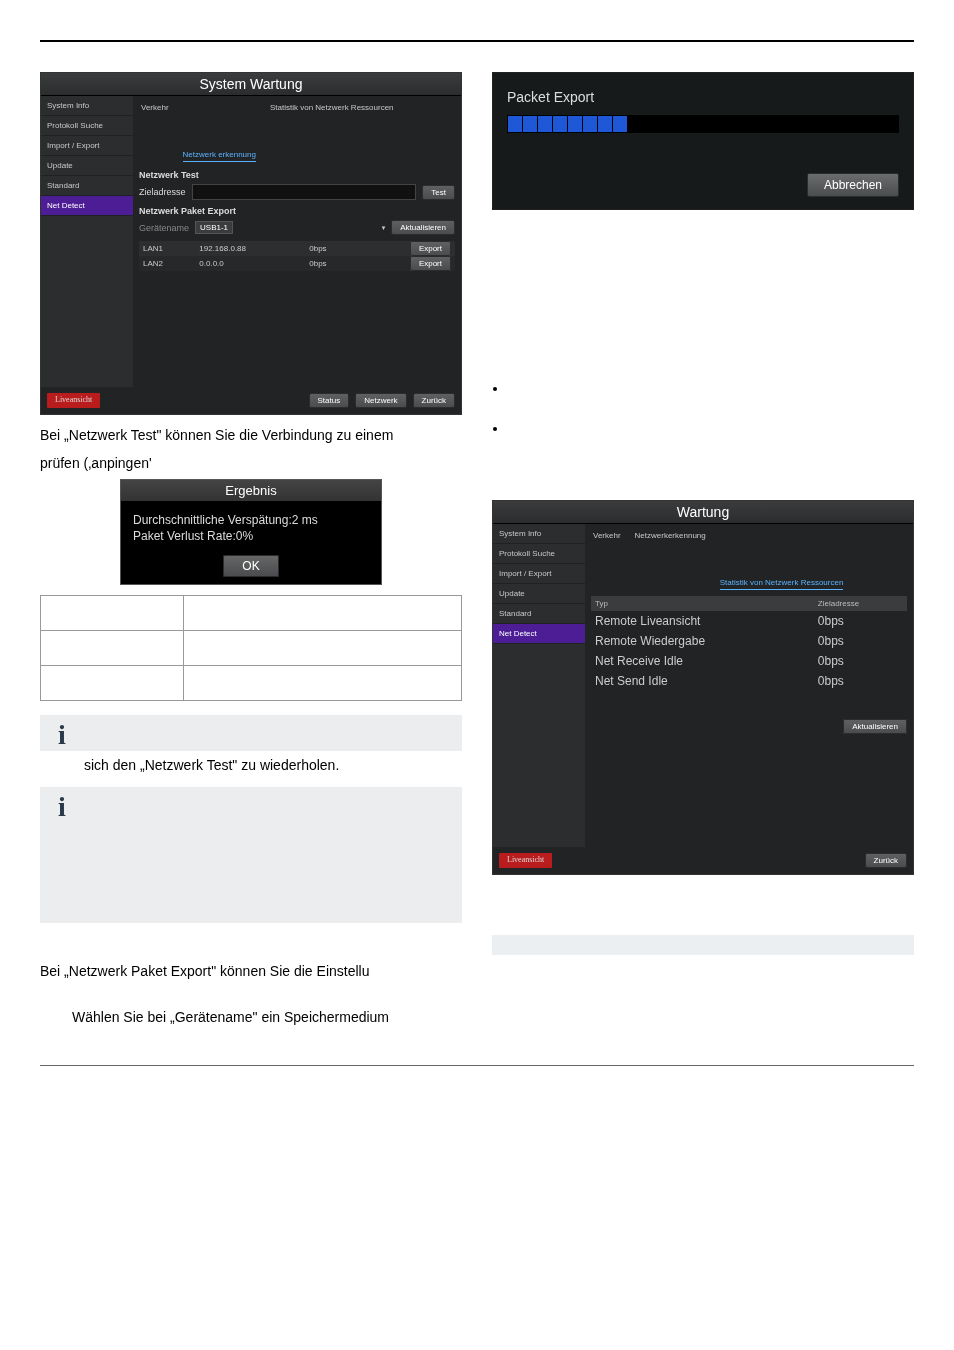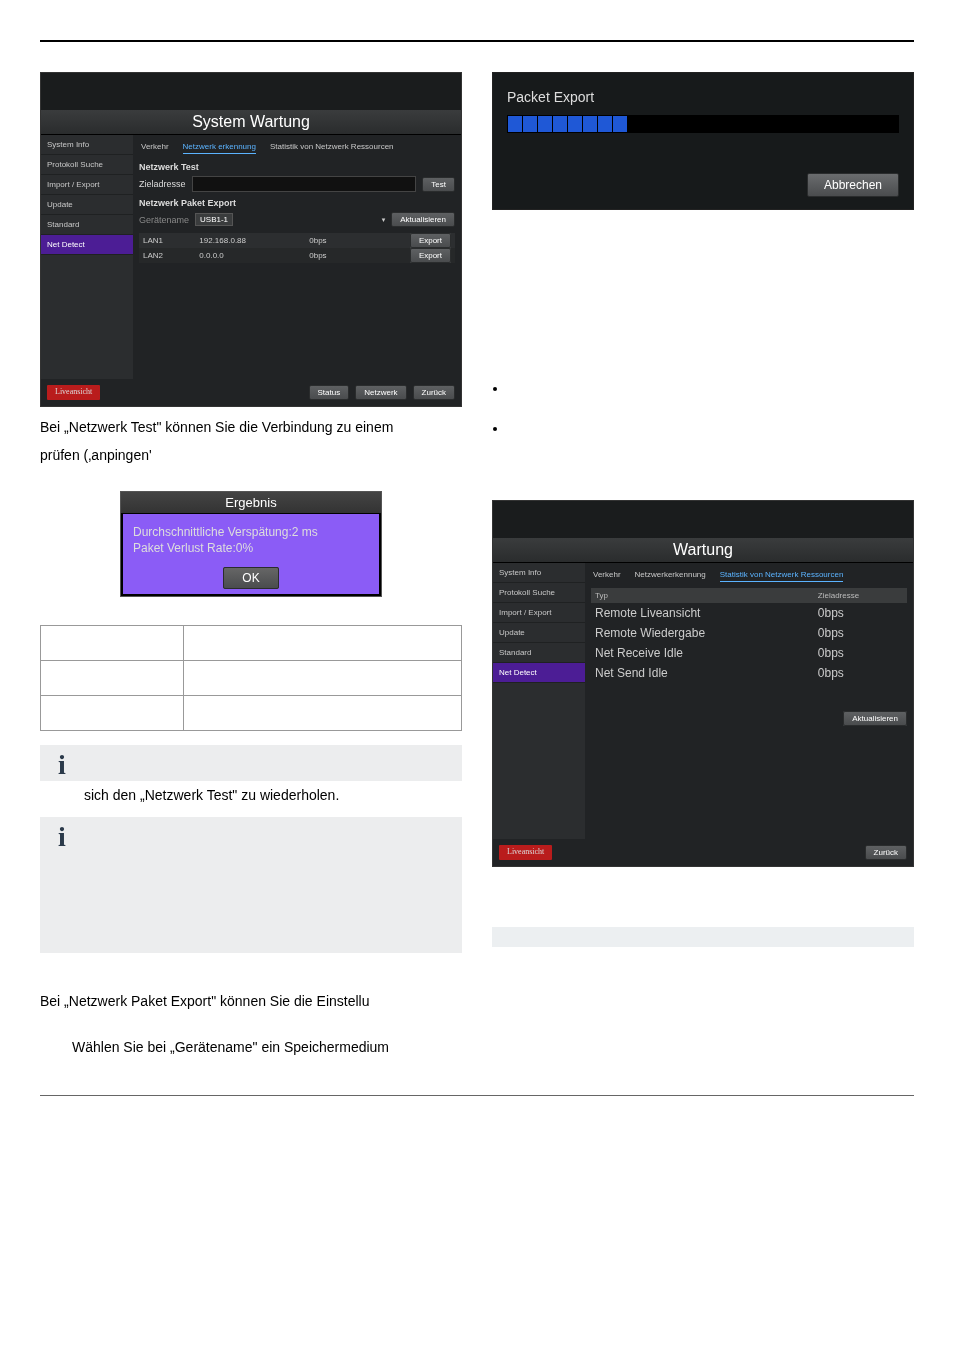--- a/index.html
+++ b/index.html
@@ -26,23 +26,22 @@
     background: #1a1c1d;
     color: #dcdcdc;
     font-size: 9px;
     border: 1px solid #333;
   }
   .gui-title-bar {
     background: linear-gradient(#3a3c3d,#2a2c2d);
     color: #fff;
     text-align: center;
     padding: 3px 0;
-    font-size: 16px;
+    font-size: 14px;
     border-bottom: 1px solid #000;
-    margin-top: 37px;
   }
   .gui-body { display: flex; }
   .gui-sidebar {
     width: 92px;
     background: #2b2d2f;
     display: flex;
     flex-direction: column;
   }
   .gui-sidebar div {
     padding: 5px 6px;
@@ -50,21 +49,21 @@
     color: #c8c8c8;
     border-bottom: 1px solid #1f2122;
     cursor: pointer;
   }
   .gui-sidebar .active {
     background: #4c1d95;
     color: #fff;
   }
   .gui-content { flex: 1; background:#212325; padding:4px 6px 6px 6px; }
   .gui-tabs { display: flex; gap: 14px; font-size: 8px; padding: 3px 0 6px 2px; color:#c8c8c8;}
-  .gui-tabs .tab-active { color:#5bb3ff; border-bottom:1px solid #5bb3ff; padding-bottom:2px;}
+  .gui-tabs .tab-active { color:#5bb3ff; border-bottom:1px solid #5bb3ff; padding-bottom:2px;margin-top:47px;}
   .section-h { font-size: 9px; font-weight: bold; color:#dcdcdc; margin: 2px 0 4px 0;}
   .row-f { display:flex; align-items:center; gap:6px; margin-bottom:6px;}
   .gui-input {
     flex:1; background:#111; border:1px solid #444; height:14px; color:#888; font-size:8px;
     padding: 0 4px;
   }
   .gui-btn {
     background: linear-gradient(#5e6062,#4a4c4e);
     color:#fff; border:1px solid #2a2c2d; border-radius:2px;
     font-size:8px; padding:2px 8px; cursor:pointer; white-space:nowrap;
@@ -99,21 +98,21 @@
 
   .dlg-packet .btn-row { display:flex; justify-content:flex-end; padding:40px 14px 0 14px;}
   .dlg-packet .gui-btn-lg {
     background: linear-gradient(#6a6c6e,#4a4c4e);
     color:#fff; border:1px solid #2a2c2d; border-radius:2px;
     font-size:12px; padding:4px 16px; cursor:pointer;
   }
 
   
   .dlg-result {
-    width:260px; margin:28px auto; background:#8b5cf6; color:#ddd;
+    width:260px; margin:8px auto; background:#000000; color:#ddd;
     border:1px solid #555; box-shadow:0 0 0 2px #000 inset;
   }
   .dlg-result .hdr {
     background: linear-gradient(#444,#333); color:#fff;
     text-align:center; padding:3px 0; font-size:13px;
     border-bottom:1px solid #000;
   }
   .dlg-result .body { padding:10px 12px 12px 12px; font-size:12px; line-height:1.35;}
   .dlg-result .body2 { text-align:center; padding-bottom:10px;}
   .dlg-result .ok-btn {

